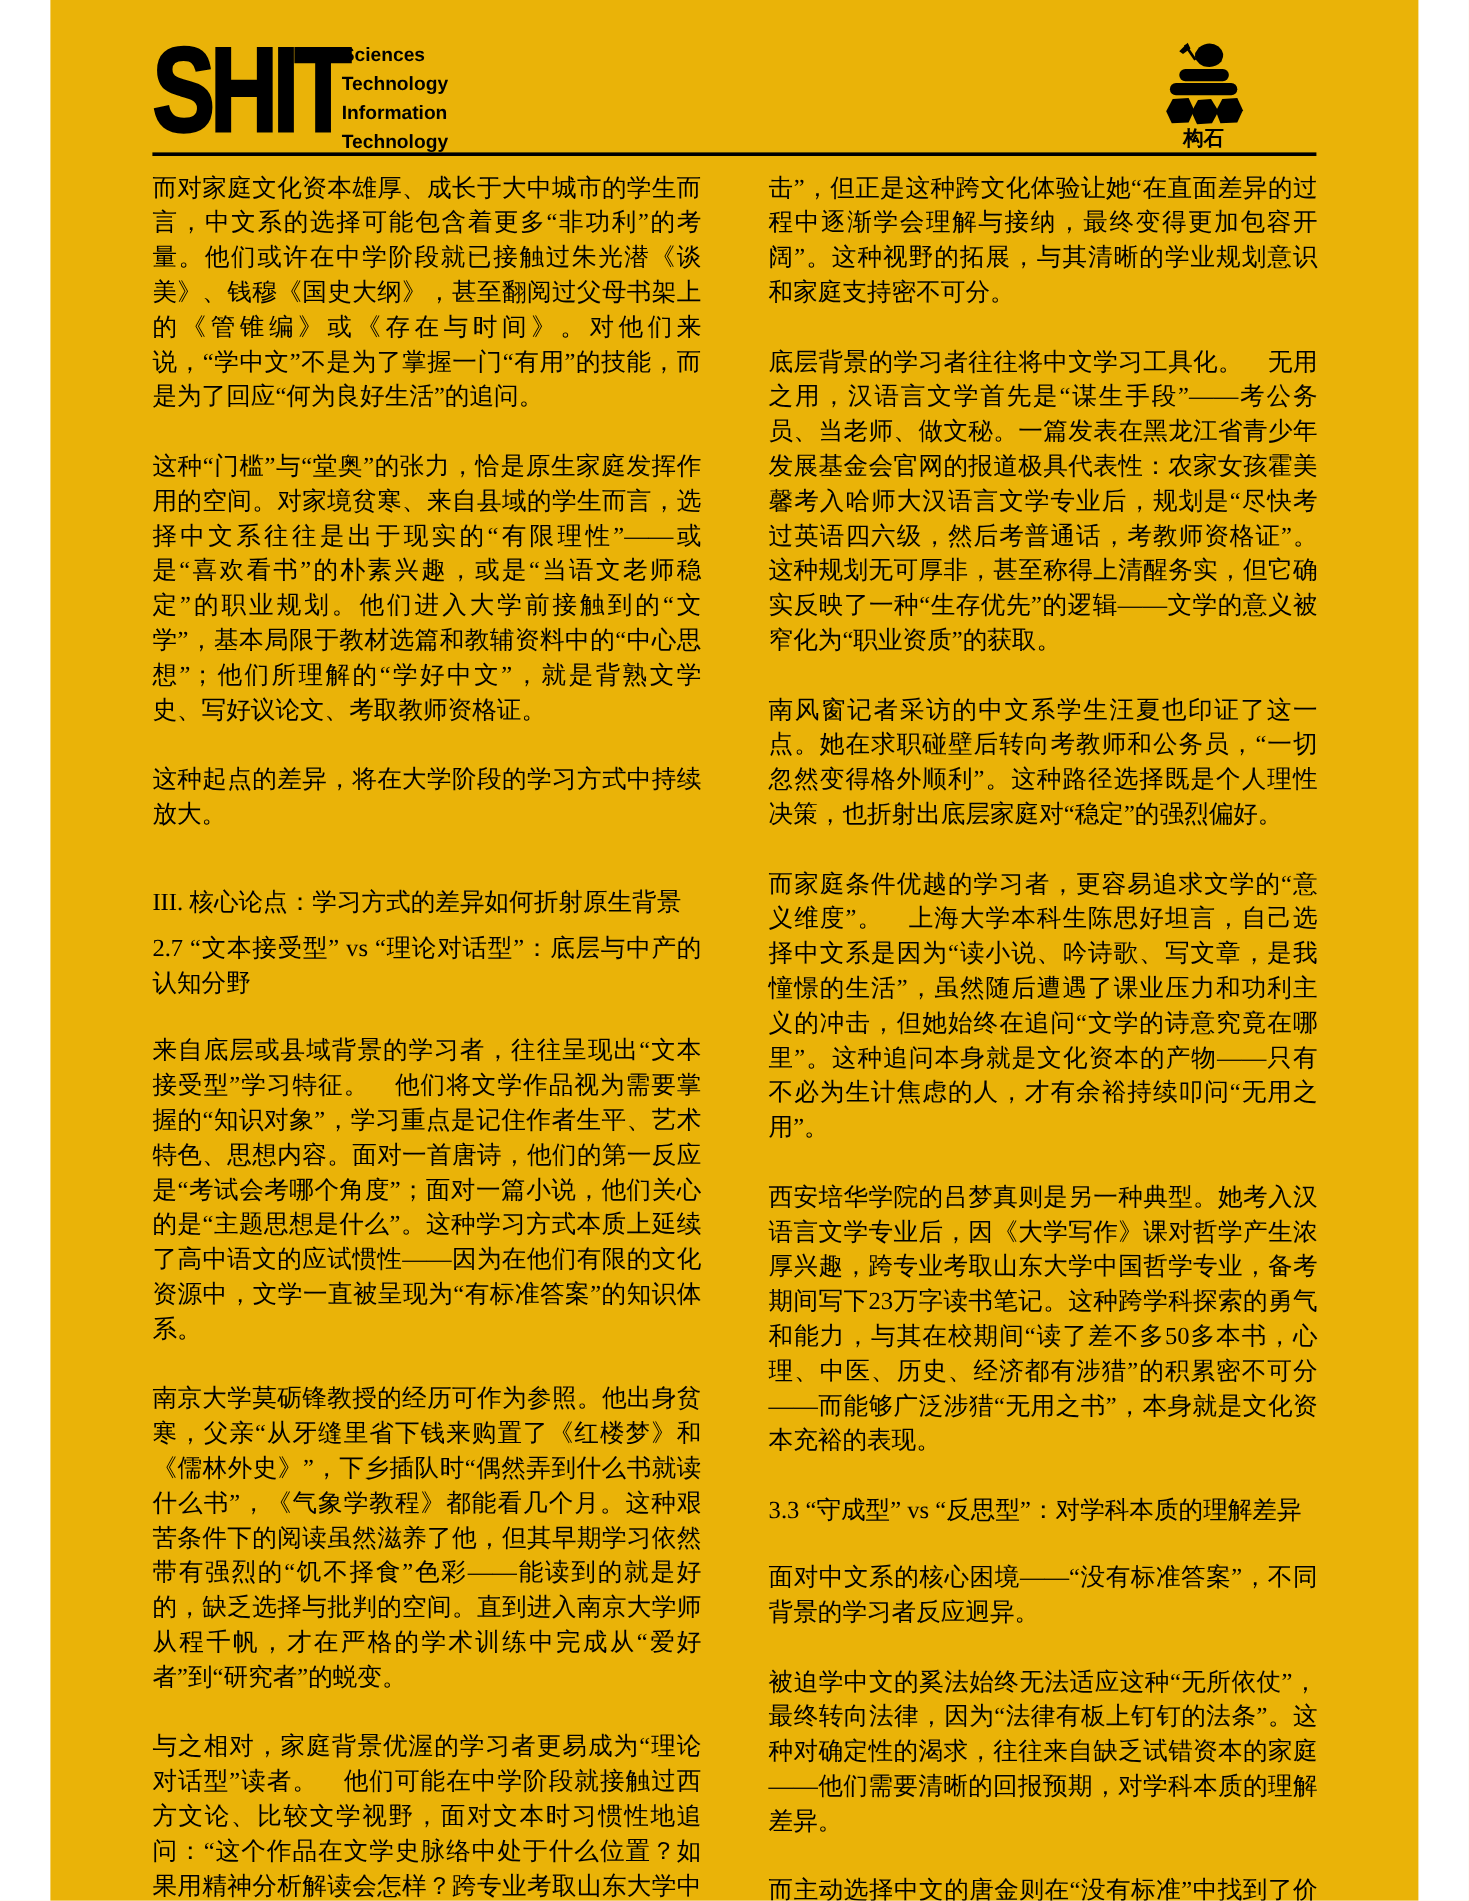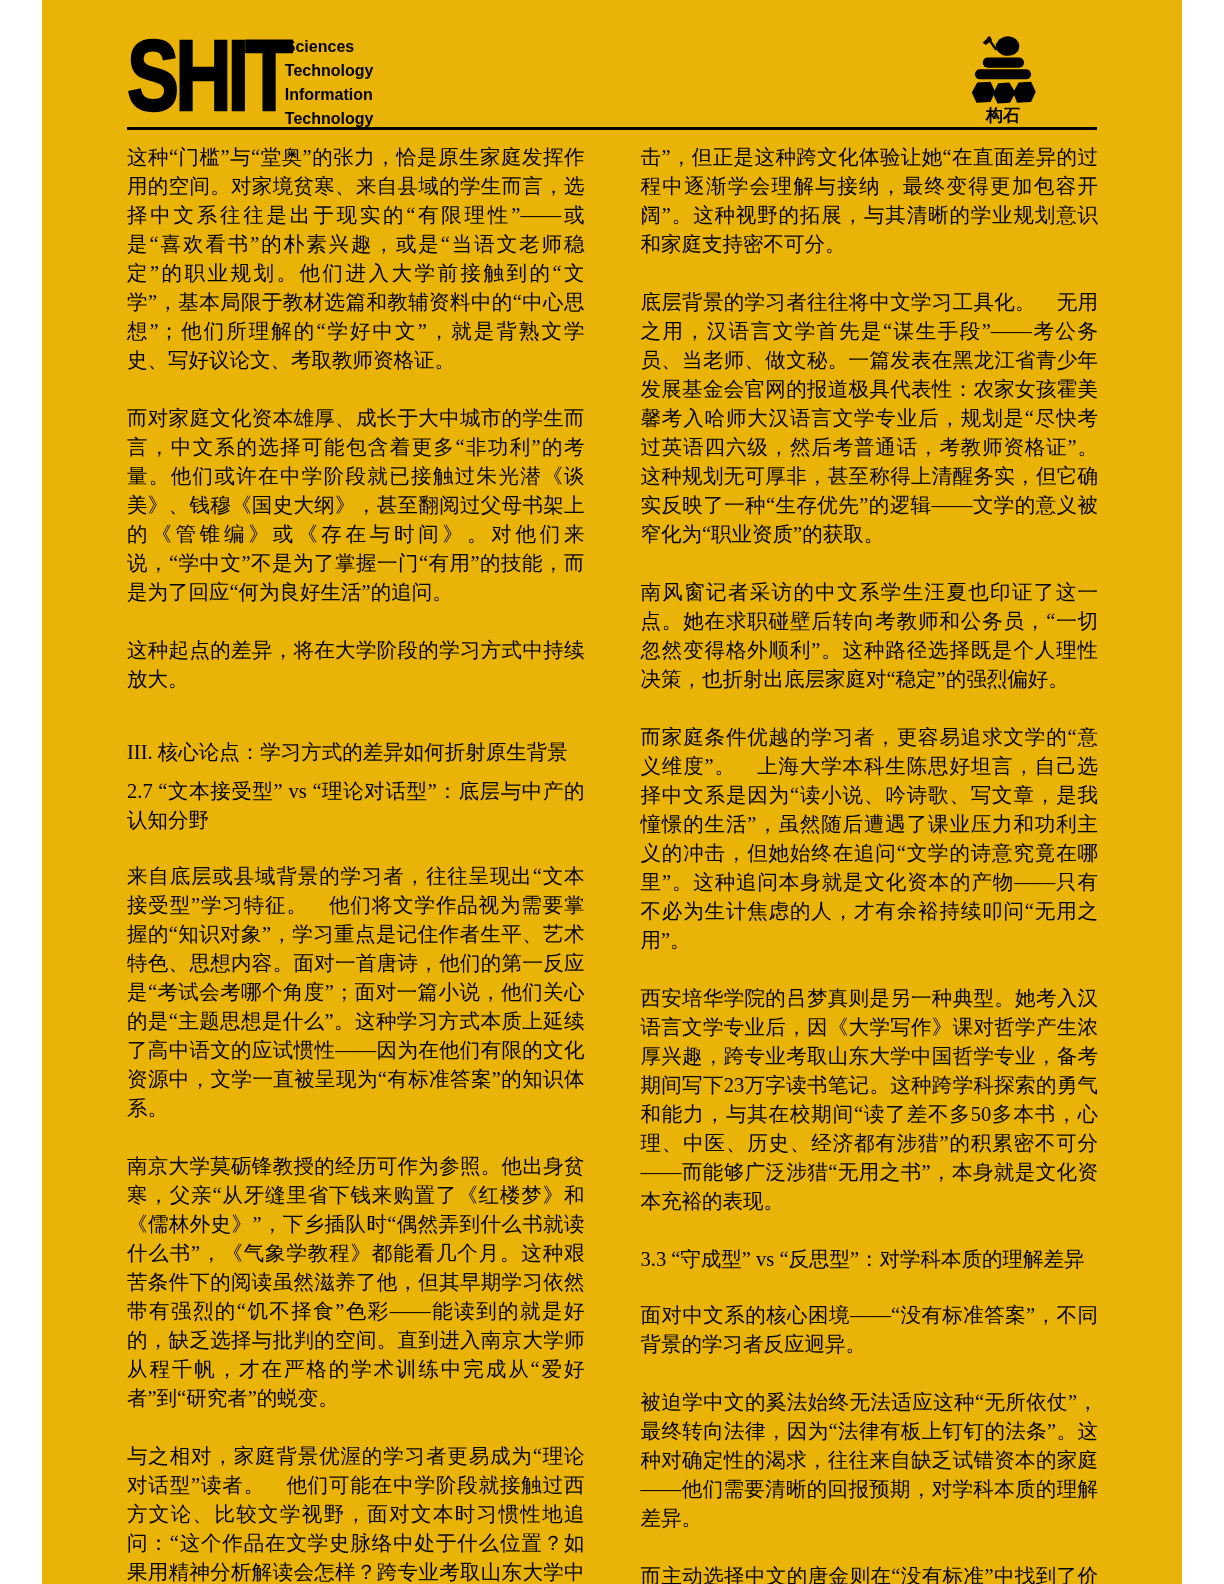--- a/index.html
+++ b/index.html
@@ -111,22 +111,22 @@
         </g>
       </svg>
       <div class="org-label">构石</div>
     </div>
   </header>
 
   <div class="rule"></div>
 
   <main class="columns">
     <section class="col">
+      <p>而对家庭文化资本雄厚、成长于大中城市的学生而言，中文系的选择可能包含着更多“非功利”的考量。他们或许在中学阶段就已接触过朱光潜《谈美》、钱穆《国史大纲》，甚至翻阅过父母书架上的《管锥编》或《存在与时间》。对他们来说，“学中文”不是为了掌握一门“有用”的技能，而是为了回应“何为良好生活”的追问。</p>
       <p>这种“门槛”与“堂奥”的张力，恰是原生家庭发挥作用的空间。对家境贫寒、来自县域的学生而言，选择中文系往往是出于现实的“有限理性”——或是“喜欢看书”的朴素兴趣，或是“当语文老师稳定”的职业规划。他们进入大学前接触到的“文学”，基本局限于教材选篇和教辅资料中的“中心思想”；他们所理解的“学好中文”，就是背熟文学史、写好议论文、考取教师资格证。</p>
-      <p>而对家庭文化资本雄厚、成长于大中城市的学生而言，中文系的选择可能包含着更多“非功利”的考量。他们或许在中学阶段就已接触过朱光潜《谈美》、钱穆《国史大纲》，甚至翻阅过父母书架上的《管锥编》或《存在与时间》。对他们来说，“学中文”不是为了掌握一门“有用”的技能，而是为了回应“何为良好生活”的追问。</p>
       <p>这种起点的差异，将在大学阶段的学习方式中持续放大。</p>
       <h2>III. 核心论点：学习方式的差异如何折射原生背景</h2>
       <h3>2.7 “文本接受型” vs “理论对话型”：底层与中产的认知分野</h3>
       <p>来自底层或县域背景的学习者，往往呈现出“文本接受型”学习特征。　他们将文学作品视为需要掌握的“知识对象”，学习重点是记住作者生平、艺术特色、思想内容。面对一首唐诗，他们的第一反应是“考试会考哪个角度”；面对一篇小说，他们关心的是“主题思想是什么”。这种学习方式本质上延续了高中语文的应试惯性——因为在他们有限的文化资源中，文学一直被呈现为“有标准答案”的知识体系。</p>
       <p>南京大学莫砺锋教授的经历可作为参照。他出身贫寒，父亲“从牙缝里省下钱来购置了《红楼梦》和《儒林外史》”，下乡插队时“偶然弄到什么书就读什么书”，《气象学教程》都能看几个月。这种艰苦条件下的阅读虽然滋养了他，但其早期学习依然带有强烈的“饥不择食”色彩——能读到的就是好的，缺乏选择与批判的空间。直到进入南京大学师从程千帆，才在严格的学术训练中完成从“爱好者”到“研究者”的蜕变。</p>
       <p>与之相对，家庭背景优渥的学习者更易成为“理论对话型”读者。　他们可能在中学阶段就接触过西方文论、比较文学视野，面对文本时习惯性地追问：“这个作品在文学史脉络中处于什么位置？如果用精神分析解读会怎样？跨专业考取山东大学中国哲学专业？”他们的学习不是单向接受，而是与各种理论展开对话。</p>
       <p>华南师范大学文学院校友庄志莹的经历可作为佐证。她在台湾师范大学交换期间，虽然经历了“不小的思想冲</p>
     </section>
     <section class="col">
       <p>击”，但正是这种跨文化体验让她“在直面差异的过程中逐渐学会理解与接纳，最终变得更加包容开阔”。这种视野的拓展，与其清晰的学业规划意识和家庭支持密不可分。</p>

